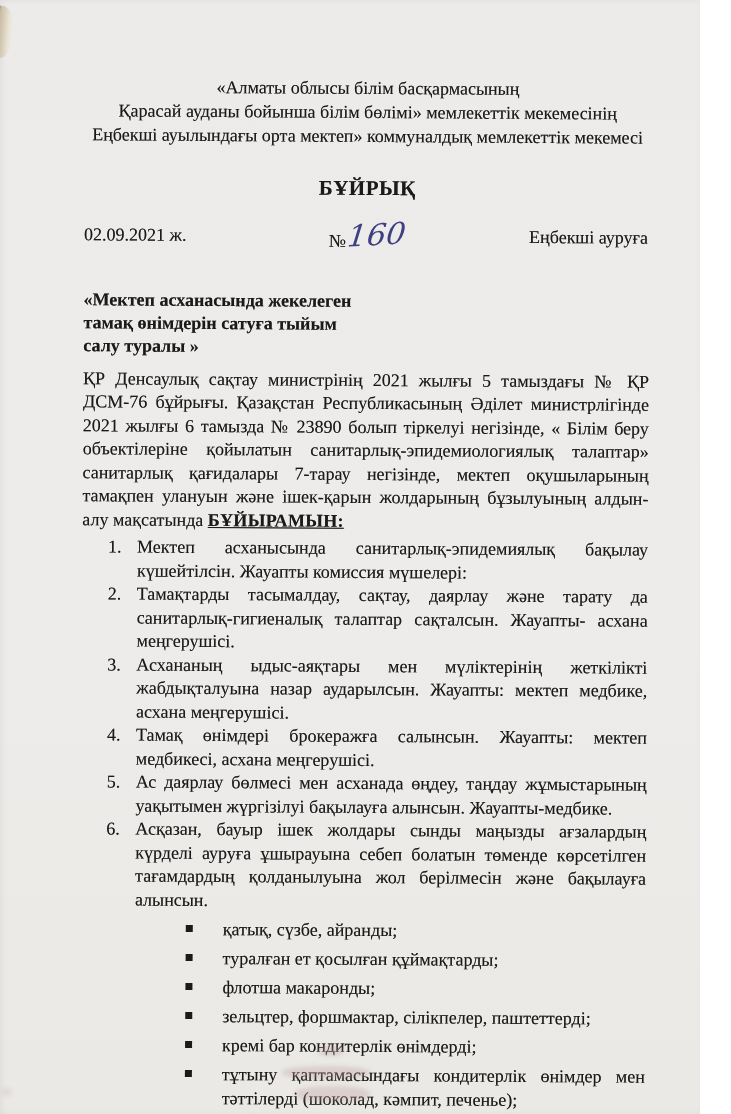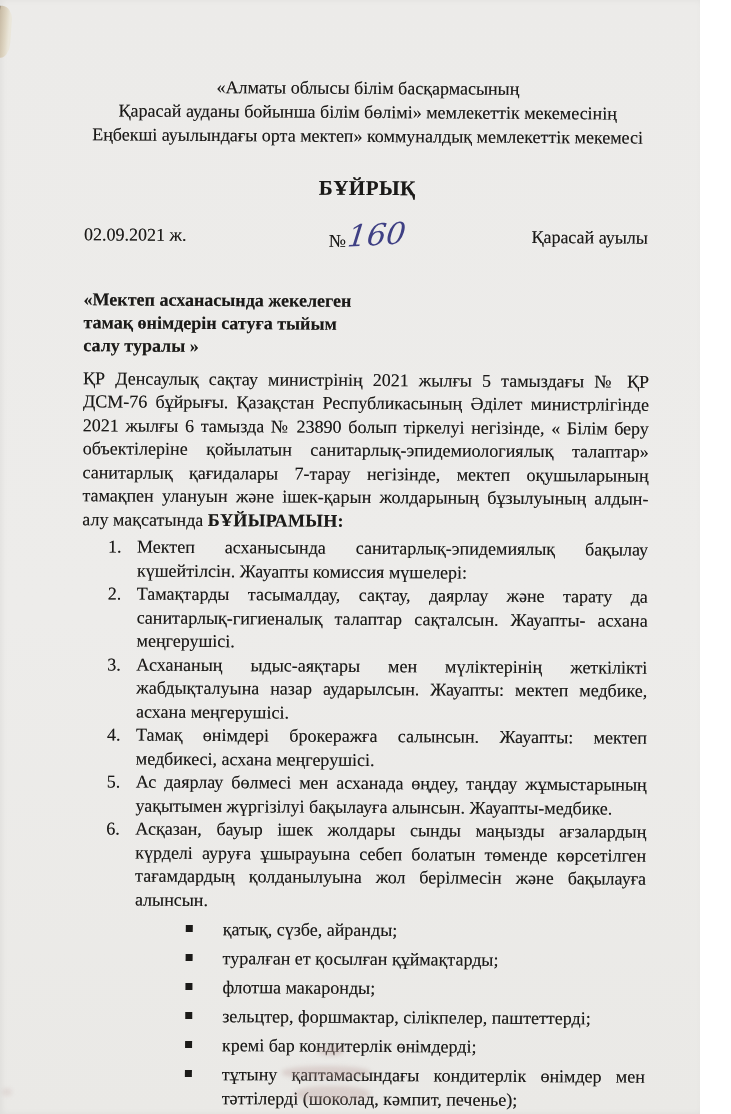--- a/index.html
+++ b/index.html
@@ -63,21 +63,21 @@
     transform: skewX(-10deg) rotate(-4deg);
     position: relative;
     top: -2px;
     margin-left: 2px;
     text-shadow: none;
   }
 
   .subject { margin-top: 36px; font-weight: bold; font-size: 18px; line-height: 23px; }
 
   .preamble { margin: 10px 0 0 0; text-align: justify; }
-  .preamble b { letter-spacing: 0.3px; }
+  .preamble b { letter-spacing: 0.3px; text-decoration: underline; }
 
   ol.orders {
     list-style: none;
     counter-reset: ord;
     margin: 4px 0 0 0;
     padding: 0;
   }
   ol.orders > li {
     counter-increment: ord;
     position: relative;
@@ -135,21 +135,21 @@
       <div>«Алматы облысы білім басқармасының</div>
       <div>Қарасай ауданы бойынша білім бөлімі» мемлекеттік мекемесінің</div>
       <div>Еңбекші ауылындағы орта мектеп» коммуналдық мемлекеттік мекемесі</div>
     </div>
 
     <div class="doc-title">БҰЙРЫҚ</div>
 
     <div class="meta-row">
       <div class="meta-left">02.09.2021 ж.</div>
       <div class="meta-center"><span>№</span><span class="handwritten-number">160</span></div>
-      <div class="meta-right">Қарасай ауылы</div>
+      <div class="meta-right">Еңбекші ауруға</div>
     </div>
 
     <div class="subject">
       <div>«Мектеп асханасында жекелеген</div>
       <div>тамақ өнімдерін сатуға тыйым</div>
       <div>салу туралы »</div>
     </div>
 
     <p class="preamble"><span>ҚР Денсаулық сақтау министрінің 2021 жылғы 5 тамыздағы № ҚР ДСМ-76 бұйрығы. Қазақстан Республикасының Әділет министрлігінде 2021 жылғы 6 тамызда № 23890 болып тіркелуі негізінде, « Білім беру объектілеріне қойылатын санитарлық-эпидемиологиялық талаптар» санитарлық қағидалары 7-тарау негізінде, мектеп оқушыларының тамақпен улануын және ішек-қарын жолдарының бұзылуының алдын-алу мақсатында </span><b>БҰЙЫРАМЫН:</b></p>
 

